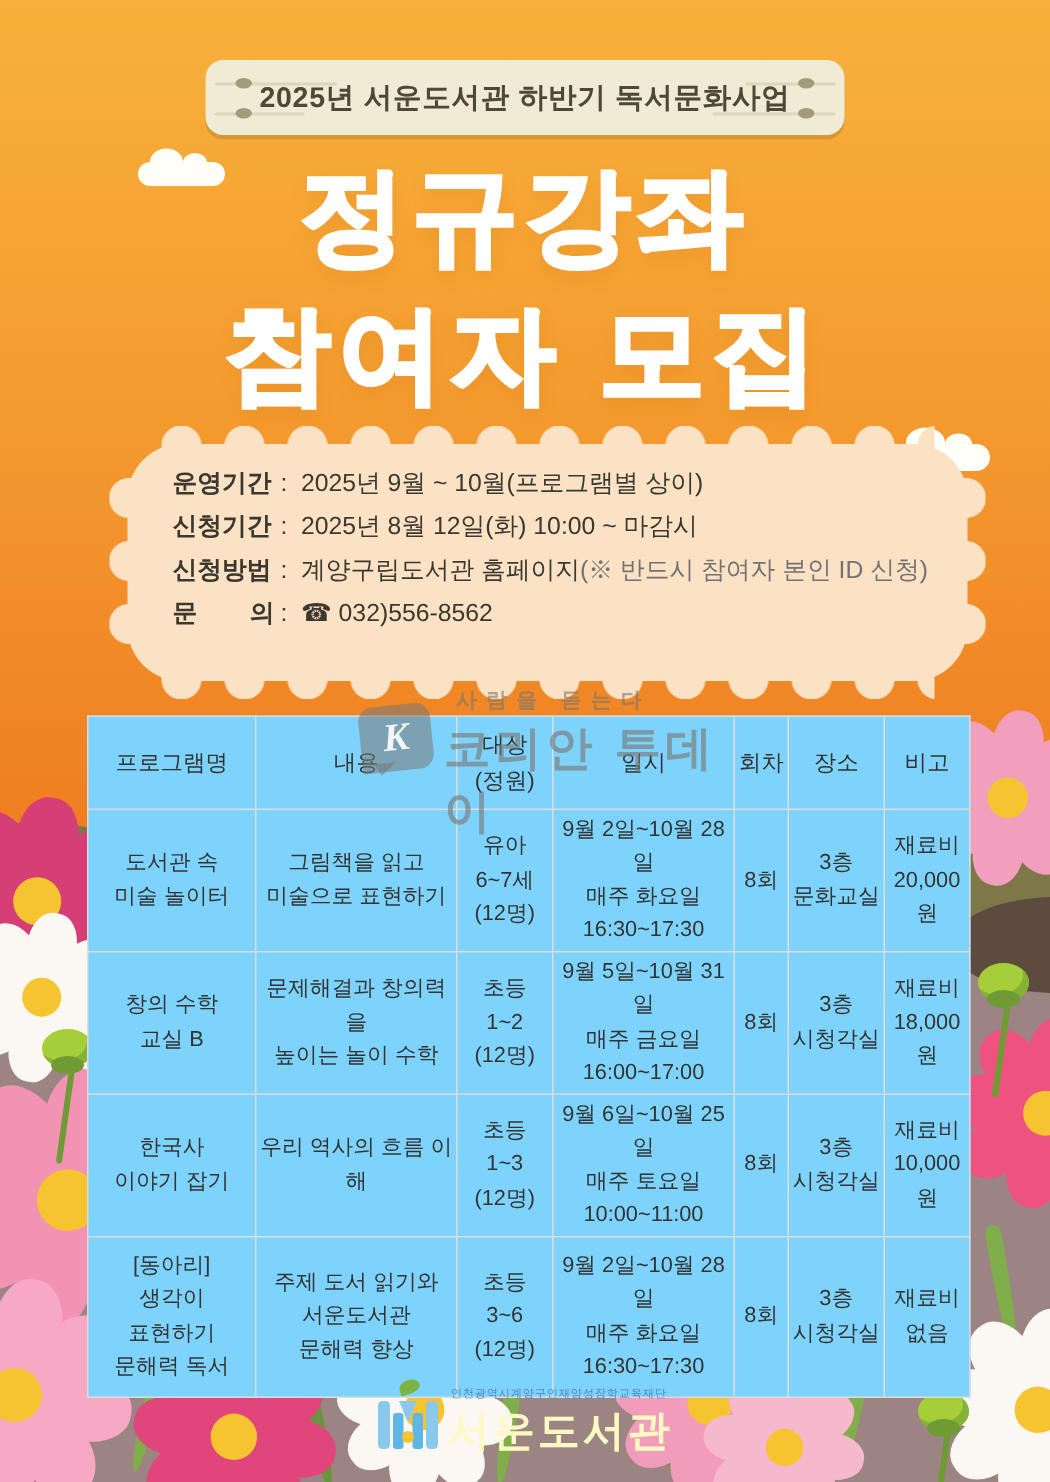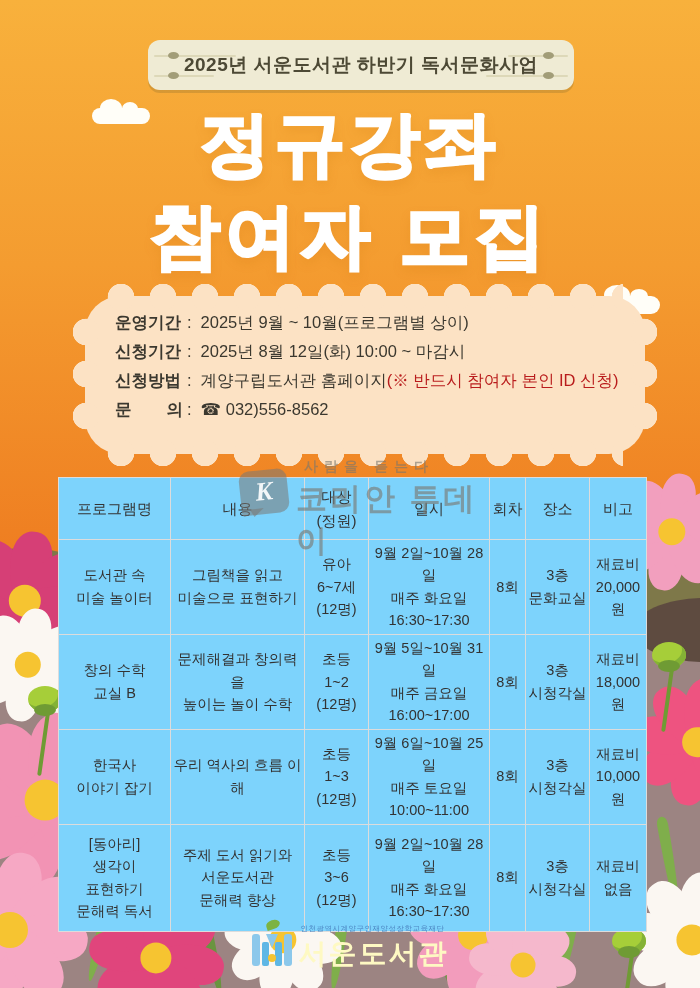--- a/index.html
+++ b/index.html
@@ -55,21 +55,21 @@
   
   .cloud { position:absolute; background:#FFFEF8; border-radius:20px; z-index:3; }
   .cloud::before,.cloud::after{content:"";position:absolute;background:inherit;border-radius:50%;}
   .c1{left:92px;top:108px;width:58px;height:16px;}
   .c1::before{width:22px;height:18px;left:8px;top:-9px;} .c1::after{width:16px;height:13px;left:30px;top:-6px;}
   .c2{left:598px;top:296px;width:62px;height:18px;}
   .c2::before{width:26px;height:20px;left:6px;top:-11px;} .c2::after{width:18px;height:14px;left:32px;top:-7px;}
   
   .banner { position:absolute; left:137px; top:40px; width:426px; height:50px; z-index:4;
     background:#EFEBD4; border-radius:12px; box-shadow:0 3px 0 rgba(120,100,40,.25);
-    display:flex; align-items:center; justify-content:center;margin-left:11px; }
+    display:flex; align-items:center; justify-content:center; }
   .banner-text { font-size:19px; font-weight:700; color:#4D4935; letter-spacing:0.5px; }
   .screw { position:absolute; width:11px; height:7px; border-radius:50%; background:#A29D78; }
   .s1{left:20px;top:12px;} .s2{left:20px;top:32px;} .s3{right:20px;top:12px;} .s4{right:20px;top:32px;}
   .sline{ position:absolute; height:2px; background:#DDD8B8; border-radius:2px;}
   .sl1{left:6px;top:15px;width:82px;} .sl2{left:6px;top:35px;width:60px;}
   .sl3{right:6px;top:15px;width:60px;} .sl4{right:6px;top:35px;width:82px;}
   
   .main-title { position:absolute; left:0; width:700px; text-align:center; z-index:4;
     color:#FFFFFF; font-weight:900; font-size:70px; letter-spacing:5px;
     -webkit-text-stroke:3px #FFFFFF; text-shadow:0 5px 12px rgba(205,110,10,.25); }
@@ -82,21 +82,21 @@
     background-size:42px 26px; background-repeat:repeat-x; }
   .sc-top{top:-12px;} .sc-bot{bottom:-12px;}
   .scallop-v { position:absolute; top:22px; bottom:22px; width:26px;
     background-image:radial-gradient(circle at 13px 14px,#FCE2C4 13px,transparent 13.6px);
     background-size:26px 42px; background-repeat:repeat-y; }
   .sc-left{left:-12px;} .sc-right{right:-12px;}
   .recruit-heading { font-size:21px; font-weight:800; color:#201D16; margin-bottom:7px; }
   .info-row { font-size:16.5px; color:#3B382F; line-height:29px; white-space:nowrap; }
   .info-label { display:inline-block; width:68px; text-align:justify; text-align-last:justify; font-weight:700;}
   .info-colon { display:inline-block; margin:0 9px 0 4px; }
-  .info-note { color:#b91c1c; }
+  .info-note { color:#737373; }
   
   .watermark { position:absolute; left:240px; top:458px; width:260px; height:80px; z-index:6; pointer-events:none;}
   .wm-bubble { position:absolute; left:0; top:12px; width:48px; height:44px; border-radius:10px 10px 10px 2px;
     background:rgba(122,120,116,.55); display:flex; align-items:center; justify-content:center;
     transform:rotate(-6deg); }
   .wm-bubble::after{content:"";position:absolute;left:8px;bottom:-10px;border:8px solid transparent;
     border-top-color:rgba(122,120,116,.55); border-left-width:4px;border-right-width:10px;}
   .wm-k { color:rgba(255,255,255,.9); font-family:"Liberation Serif",serif; font-style:italic;
     font-size:26px; font-weight:700; }
   .wm-tag { position:absolute; left:64px; top:0; font-size:14px; letter-spacing:6px;

